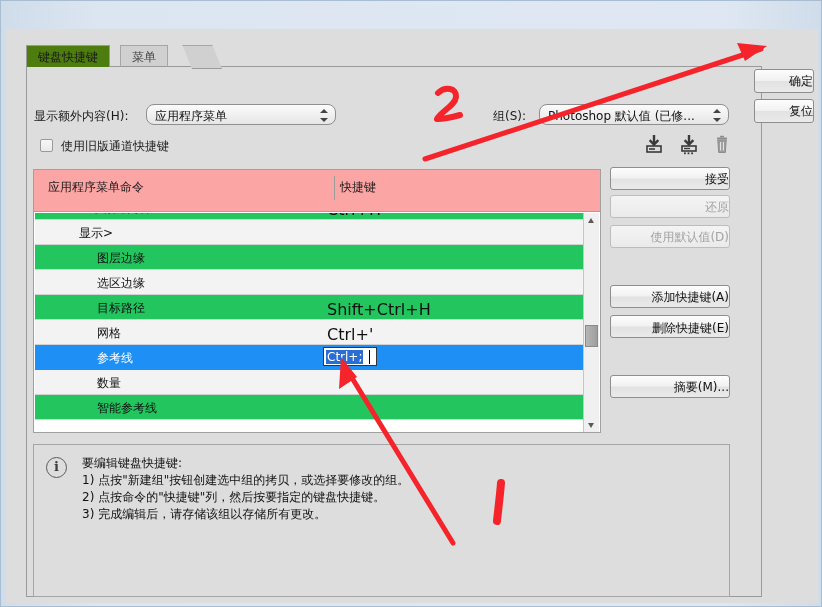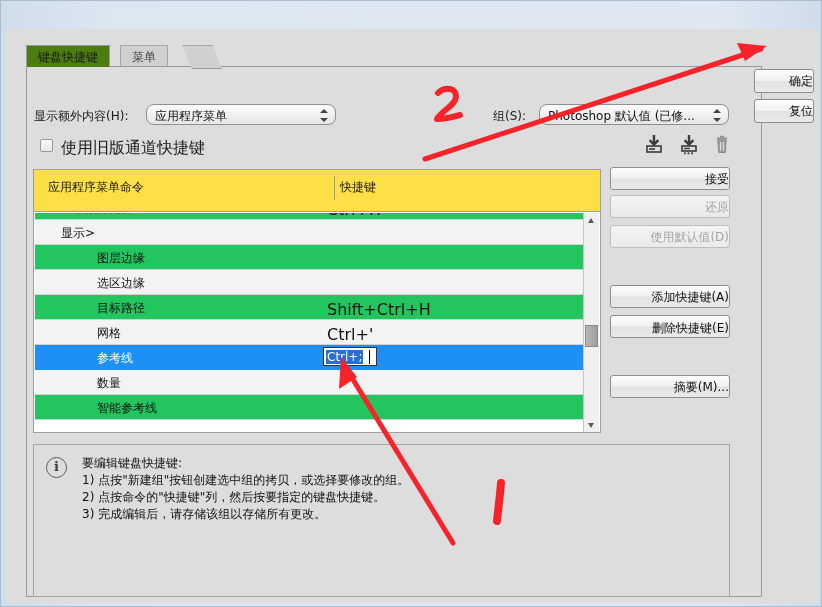--- a/index.html
+++ b/index.html
@@ -183,21 +183,21 @@
     width: 13px; height: 13px;
     box-sizing: border-box;
     background: linear-gradient(to bottom, #f7f7f7, #e9e9e9);
     border: 1px solid #9a9a9a;
     border-radius: 2px;
     cursor: pointer;
   }
   #legacy-checkbox-label {
     position: absolute;
     left: 21px; top: 0;
-    font-size: 16px;
+    font-size: 12px;
     color: #1a1a1a;
     white-space: nowrap;
   }
 
   
   .set-icon {
     position: absolute;
     top: 106px;
     width: 22px; height: 20px;
     cursor: pointer;
@@ -205,21 +205,21 @@
   #icon-save-set { left: 637px; }
   #icon-save-set-as { left: 672px; }
   #icon-delete-set { left: 705px; }
 
   
   #list-header {
     position: absolute;
     left: 27px; top: 140px;
     width: 568px; height: 42px;
     box-sizing: border-box;
-    background: #fde047;
+    background: #fca5a5;
     border: 1px solid #a0a0a0;
     border-bottom: none;
   }
   .col-title {
     position: absolute;
     top: 9px;
     font-size: 12px;
     color: #1a1a1a;
     white-space: nowrap;
   }
@@ -270,21 +270,21 @@
     white-space: nowrap;
   }
   .list-row.selected .cmd { color: #ffffff; }
   .list-row .key {
     position: absolute;
     left: 292px; top: 5px;
     font-size: 16px;
     color: #111;
     white-space: nowrap;
   }
-  .indent-1 .cmd { left: 26px; }
+  .indent-1 .cmd { left: 44px; }
   .indent-2 .cmd { left: 62px; }
 
   
   #shortcut-input {
     position: absolute;
     left: 288px; top: 2px;
     width: 54px; height: 19px;
     box-sizing: border-box;
     background: #ffffff;
     border: 1px solid #333;

